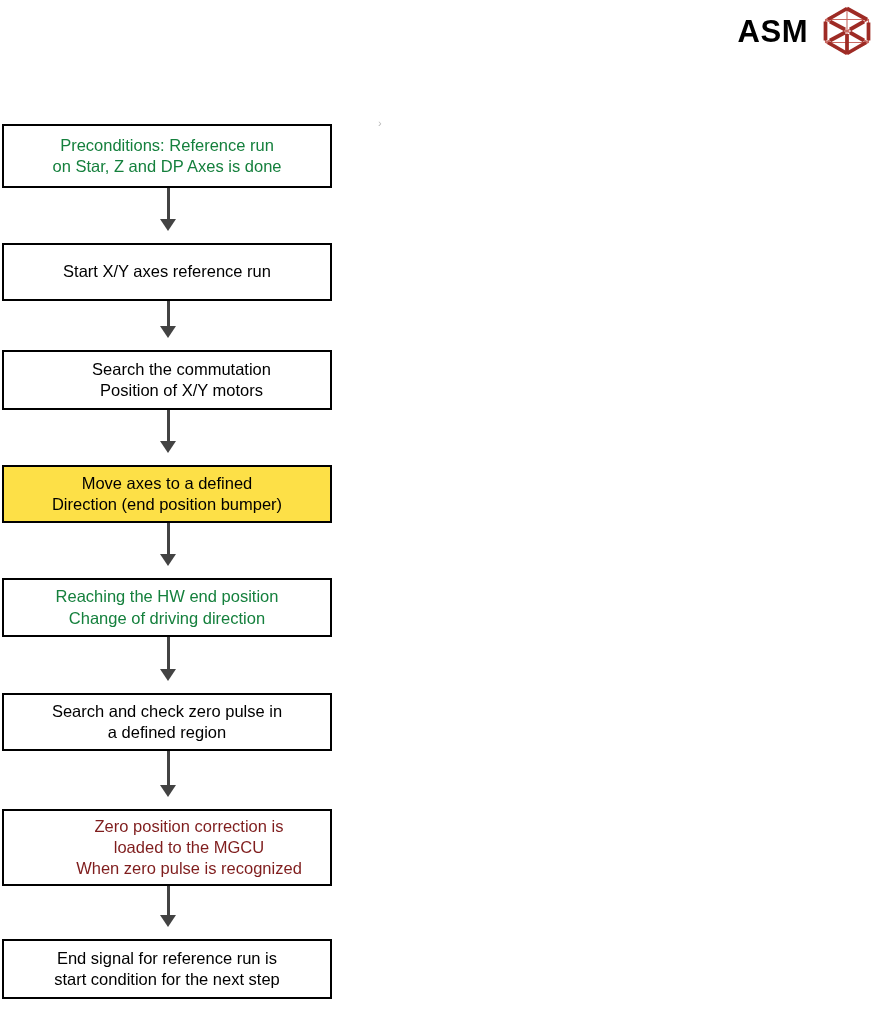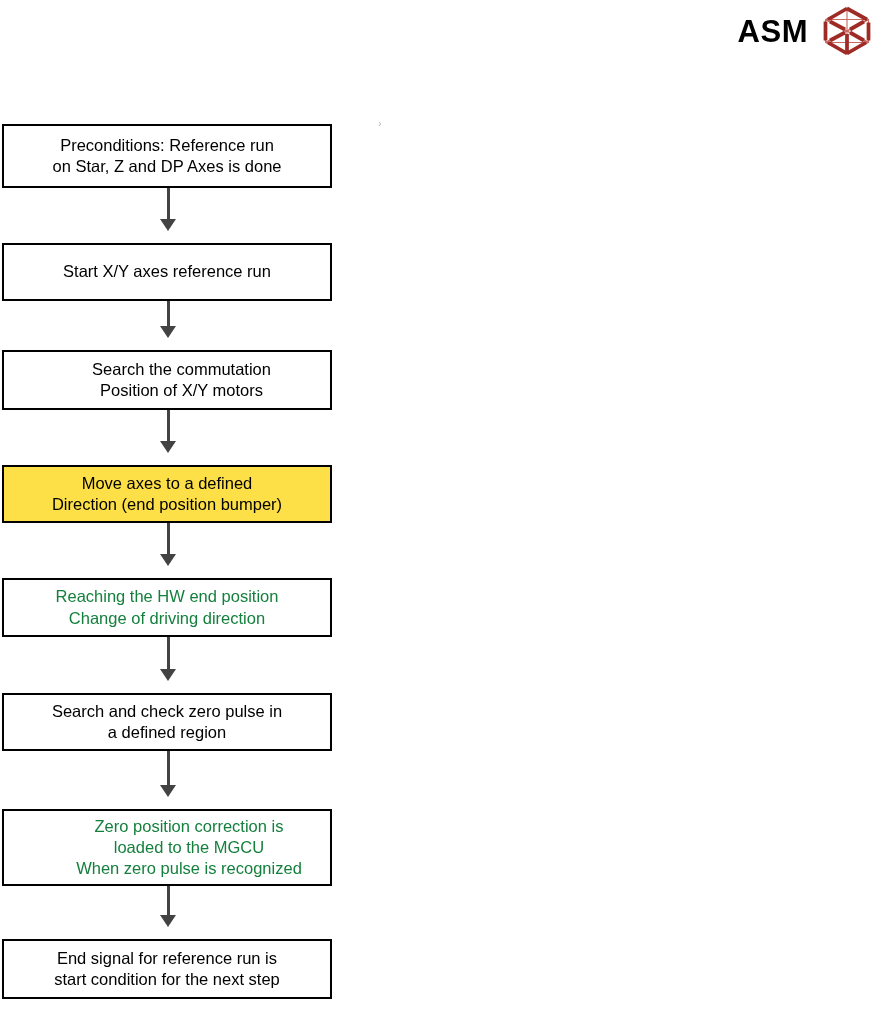--- a/index.html
+++ b/index.html
@@ -144,21 +144,21 @@
     <div class="arrowhead" style="top: 323px; border-top-color: rgb(67, 67, 67);"></div>
     <div class="connector" style="top: 405px; height: 33px; background: rgb(67, 67, 67);"></div>
     <div class="arrowhead" style="top: 436px; border-top-color: rgb(67, 67, 67);"></div>
     <div class="connector" style="top: 519px; height: 34px; background: rgb(67, 67, 67);"></div>
     <div class="arrowhead" style="top: 551px; border-top-color: rgb(67, 67, 67);"></div>
     <div class="connector" style="top: 633px; height: 36px; background: rgb(67, 67, 67);"></div>
     <div class="arrowhead" style="top: 667px; border-top-color: rgb(67, 67, 67);"></div>
     <div class="connector" style="top: 768px; height: 31px; background: rgb(67, 67, 67);"></div>
     <div class="arrowhead" style="top: 797px; border-top-color: rgb(67, 67, 67);"></div>
     <div class="node" style="top: 6px; height: 64px; border-color: rgb(0, 0, 0); background: rgb(255, 255, 255);">
-      <div class="node-label" style="color: #000000;">Preconditions: Reference run
+      <div class="node-label" style="color: #15803d;">Preconditions: Reference run
 on Star, Z and DP Axes is done</div>
     </div>
     <div class="node" style="top: 125px; height: 58px; border-color: rgb(0, 0, 0); background: rgb(255, 255, 255);">
       <div class="node-label" style="color: rgb(0, 0, 0);">Start X/Y axes reference run</div>
     </div>
     <div class="node" style="top: 232px; height: 60px; border-color: rgb(0, 0, 0); background: rgb(255, 255, 255);">
       <div class="node-label" style="color: rgb(0, 0, 0); margin-left: 29px;">Search the commutation
 Position of X/Y motors</div>
     </div>
     <div class="node" style="top: 347px; height: 58px; border-color: rgb(0, 0, 0); background: #fde047;">
@@ -167,21 +167,21 @@
     </div>
     <div class="node" style="top: 460px; height: 59px; border-color: rgb(0, 0, 0); background: rgb(255, 255, 255);">
       <div class="node-label" style="color: #15803d;">Reaching the HW end position
 Change of driving direction</div>
     </div>
     <div class="node" style="top: 575px; height: 58px; border-color: rgb(0, 0, 0); background: rgb(255, 255, 255);">
       <div class="node-label" style="color: rgb(0, 0, 0);">Search and check zero pulse in
 a defined region</div>
     </div>
     <div class="node" style="top: 691px; height: 77px; border-color: rgb(0, 0, 0); background: rgb(255, 255, 255);">
-      <div class="node-label" style="color: #15803d; margin-left: 44px;">Zero position correction is
+      <div class="node-label" style="color: #7f1d1d; margin-left: 44px;">Zero position correction is
 loaded to the MGCU
 When zero pulse is recognized</div>
     </div>
     <div class="node" style="top: 821px; height: 60px; border-color: rgb(0, 0, 0); background: rgb(255, 255, 255);">
       <div class="node-label" style="color: rgb(0, 0, 0);">End signal for reference run is
 start condition for the next step</div>
     </div>
   </div>
 
 </body></html>

